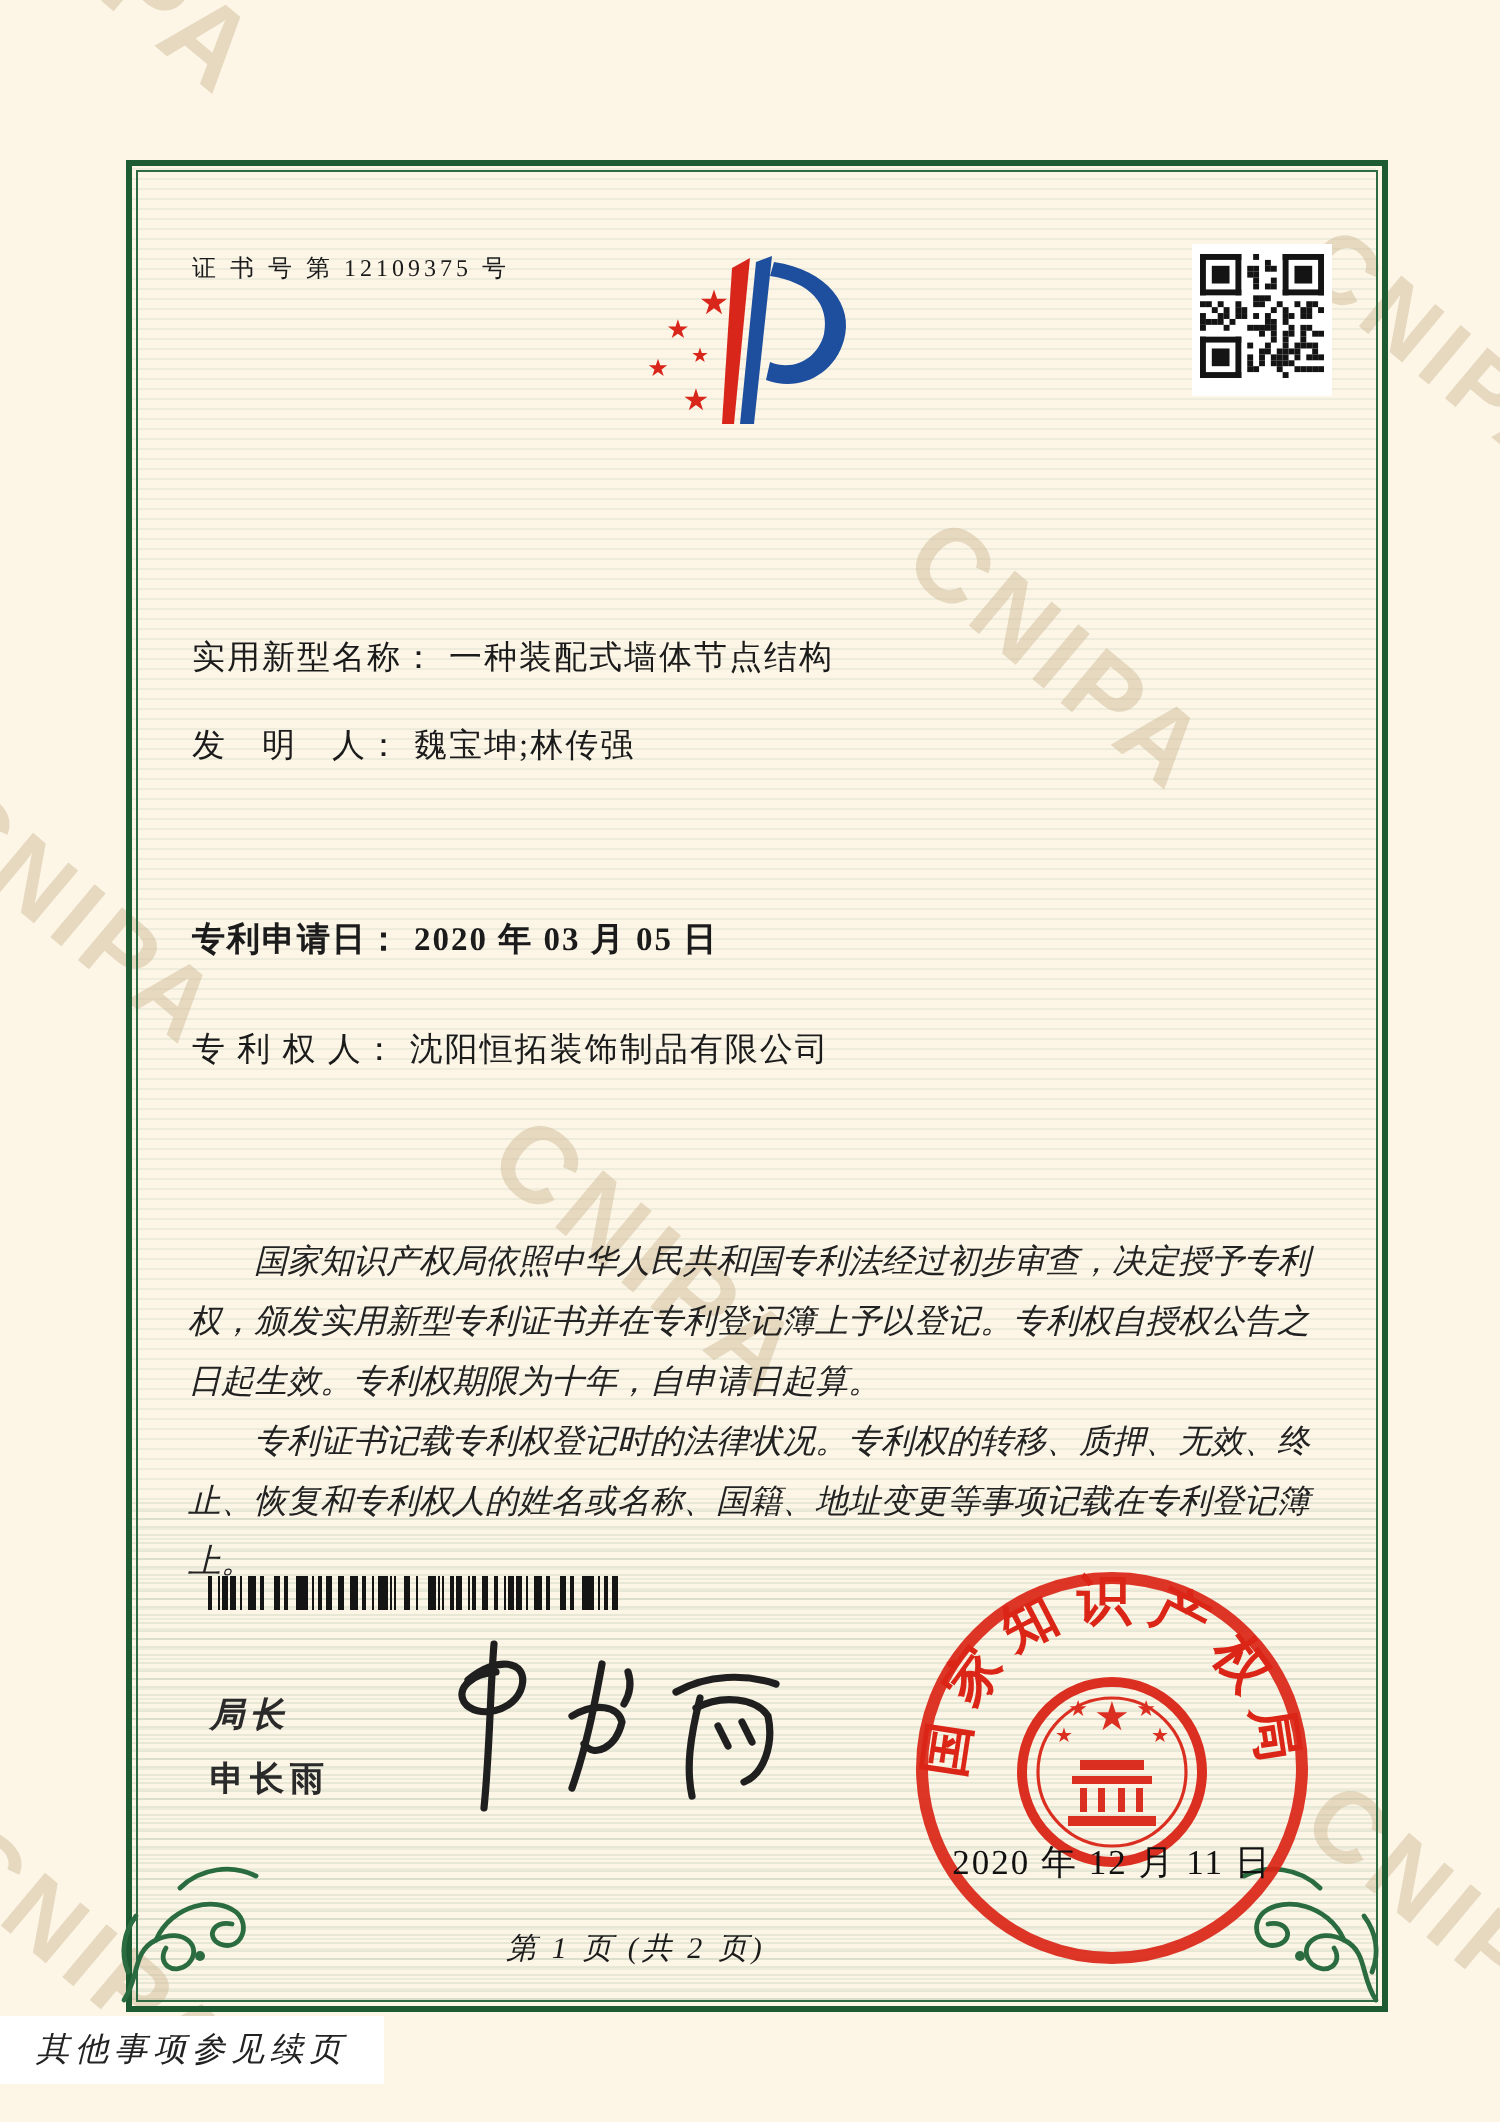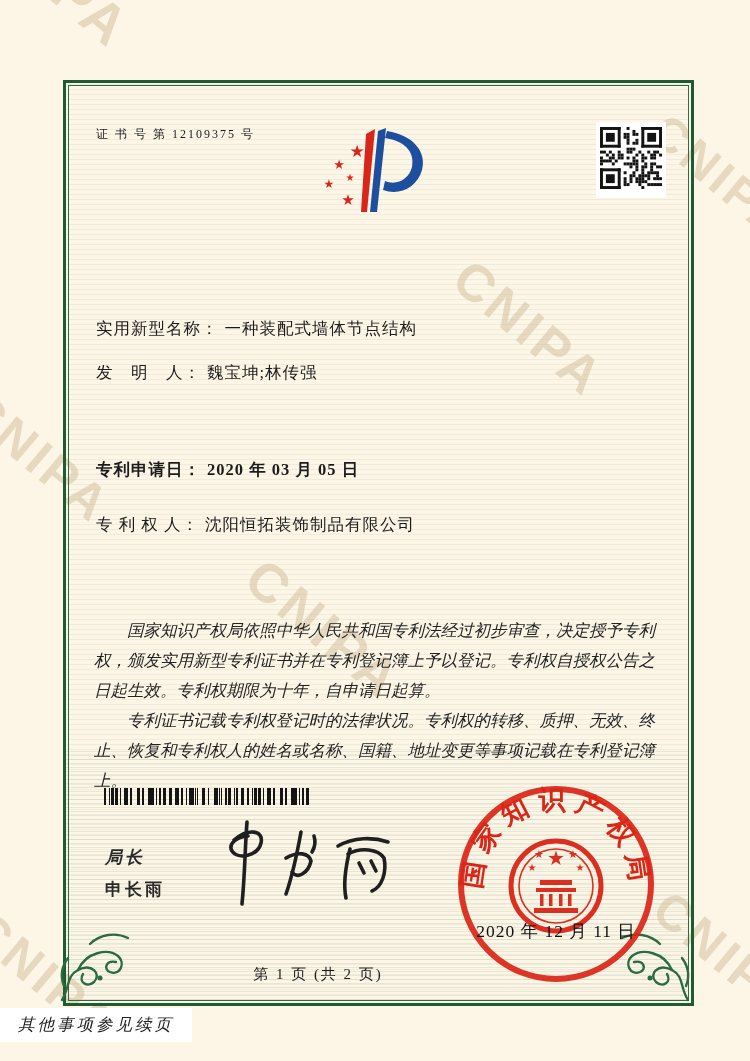--- a/index.html
+++ b/index.html
@@ -70,21 +70,21 @@
   .director{position:absolute;left:105px;font-size:17px;font-weight:600;
     font-family:"Liberation Sans","DejaVu Sans",sans-serif;letter-spacing:3px;color:#2a2a2a;}
   .director-title{top:846px;font-style:italic;}
   .director-name{top:878px;}
   .signature{position:absolute;left:198px;top:816px;}
   .seal{position:absolute;left:453px;top:784px;}
   .seal-date{
     position:absolute;left:458px;top:919px;width:196px;text-align:center;
     font-size:17.5px;color:#111;letter-spacing:1px;z-index:4;
   }
-  .page-no{position:absolute;left:0;top:965px;width:636px;text-align:center;font-size:15px;letter-spacing:2px;}
+  .page-no{position:absolute;left:0;top:965px;width:636px;text-align:center;font-size:15px;letter-spacing:2px;font-style:italic;}
   .footer-note{
     position:absolute;left:0;top:1008px;width:595px;text-align:left;z-index:3;
   }
   .footer-note span{
     display:inline-block;background:#ffffff;padding:6px 18px;
     font-size:16.5px;font-style:italic;letter-spacing:3px;color:#222;
   }
 </style>
 </head>
 <body>

